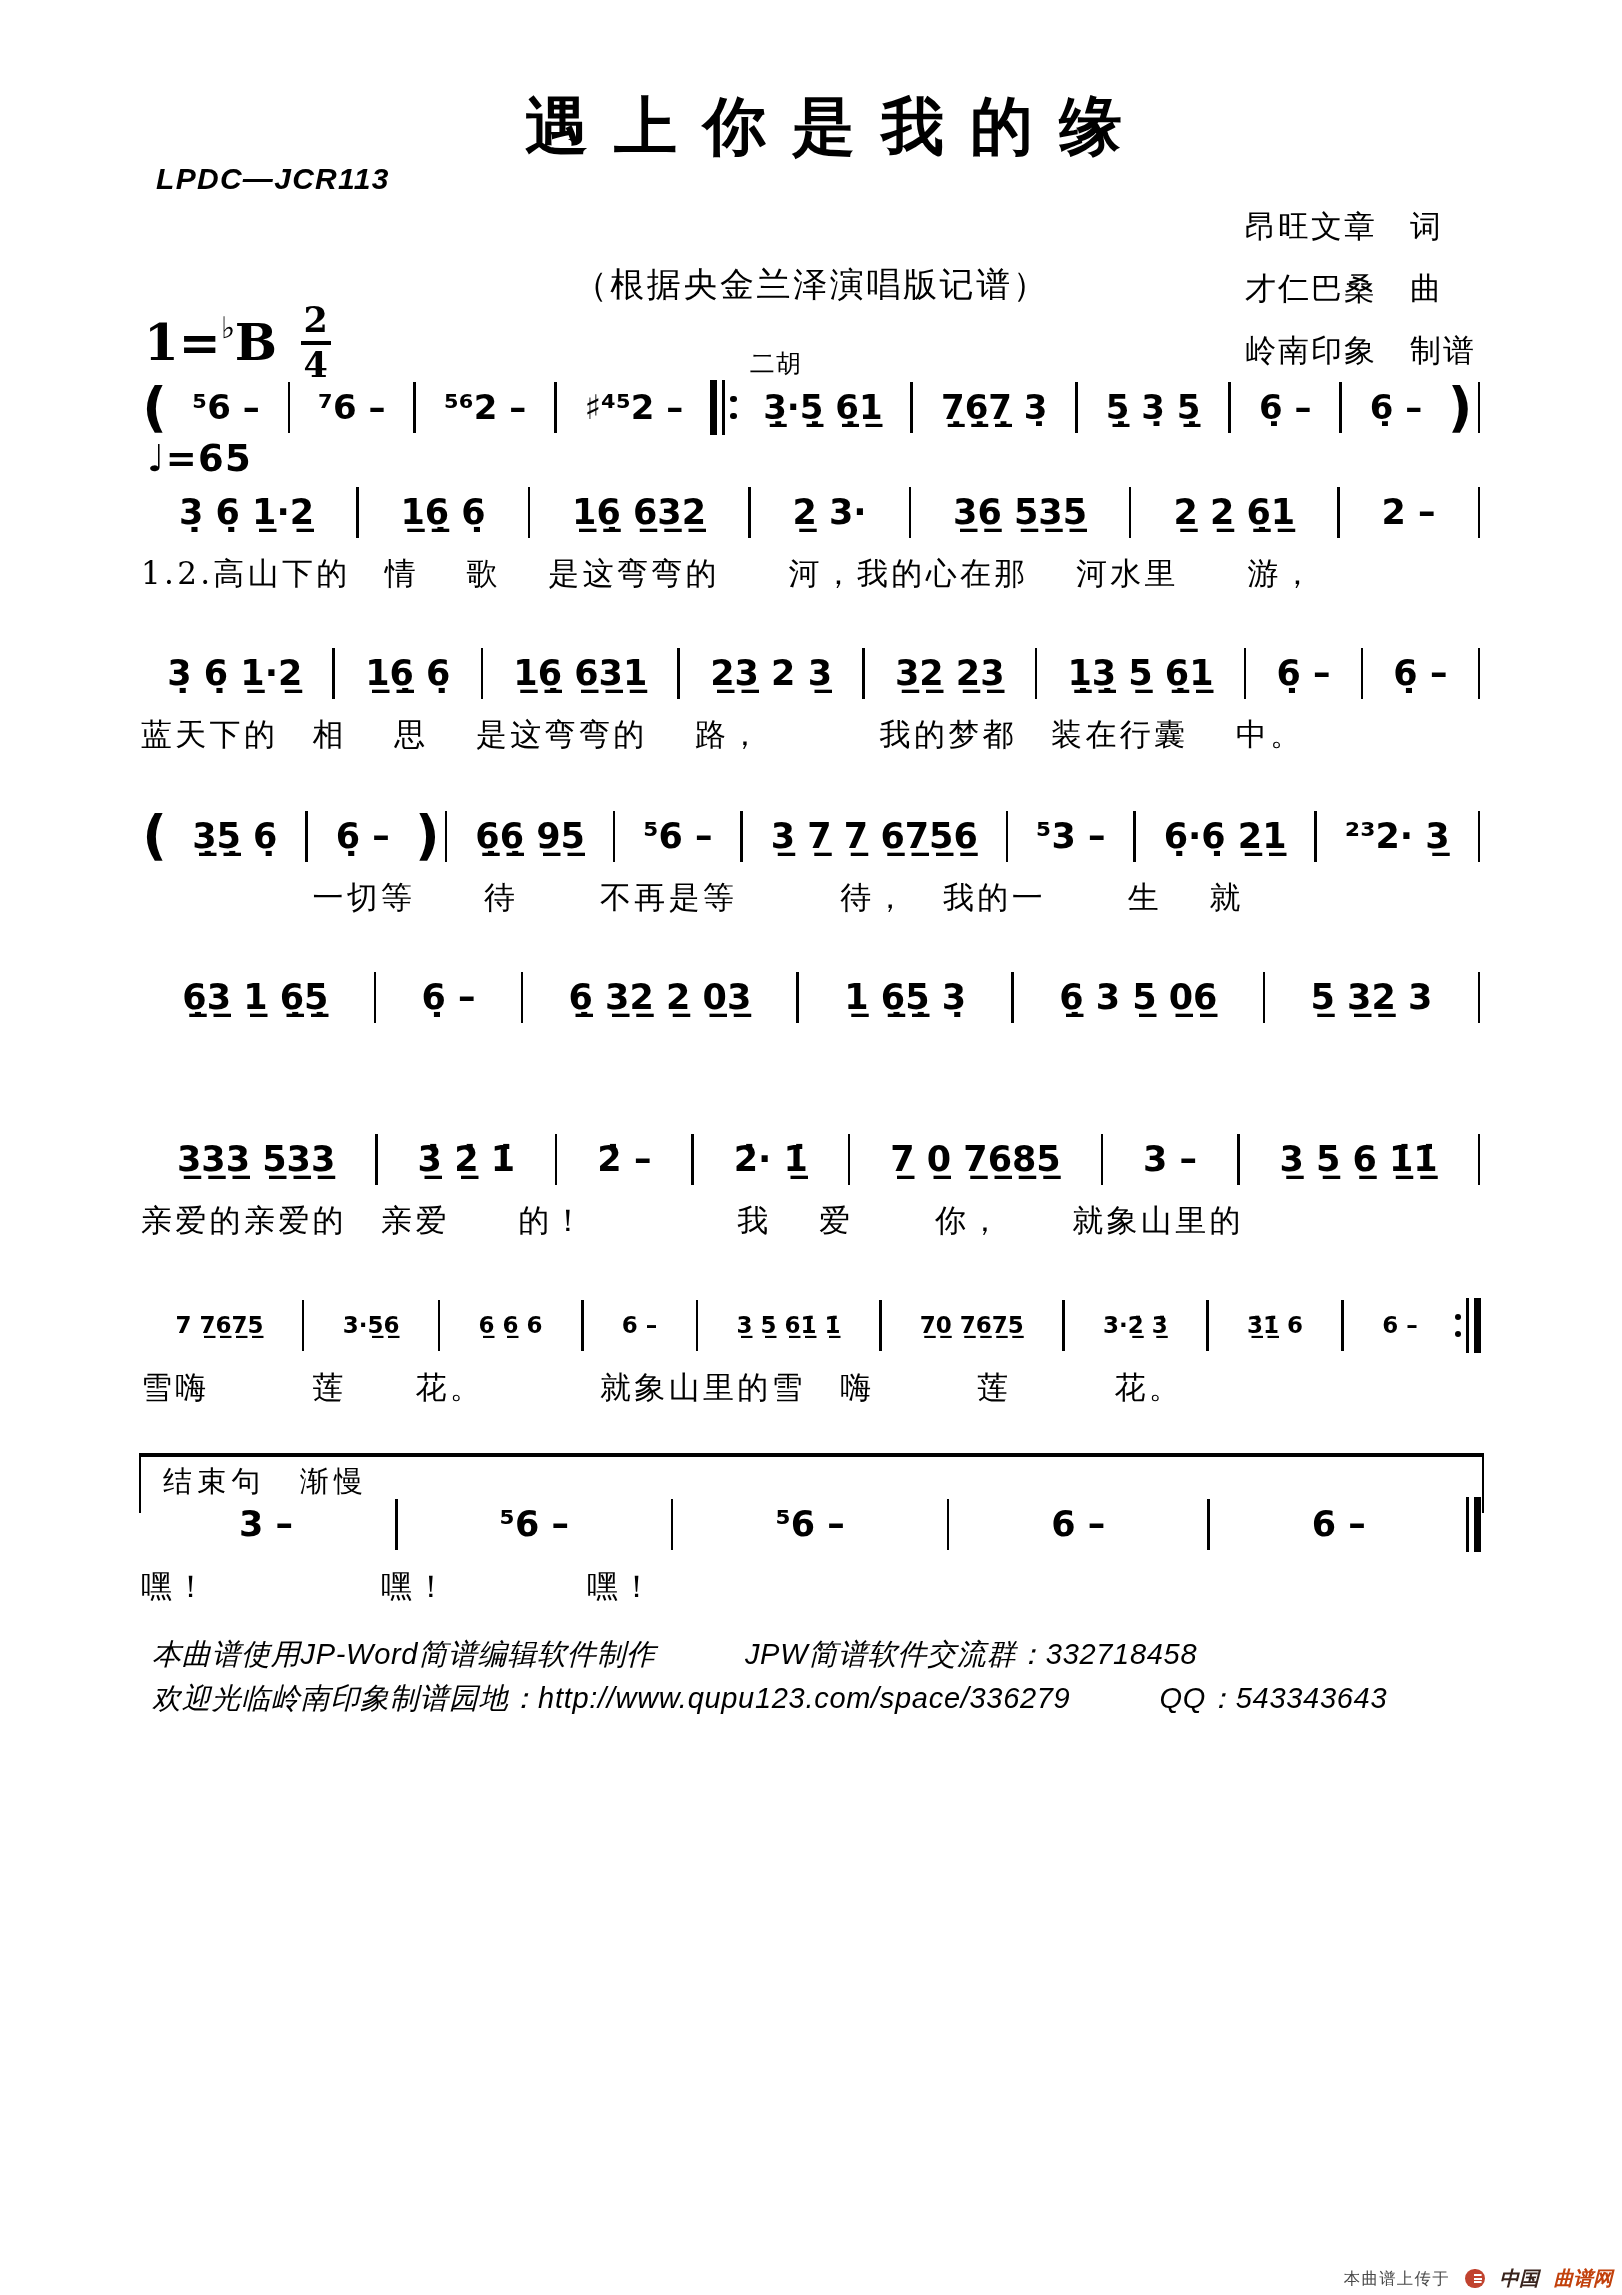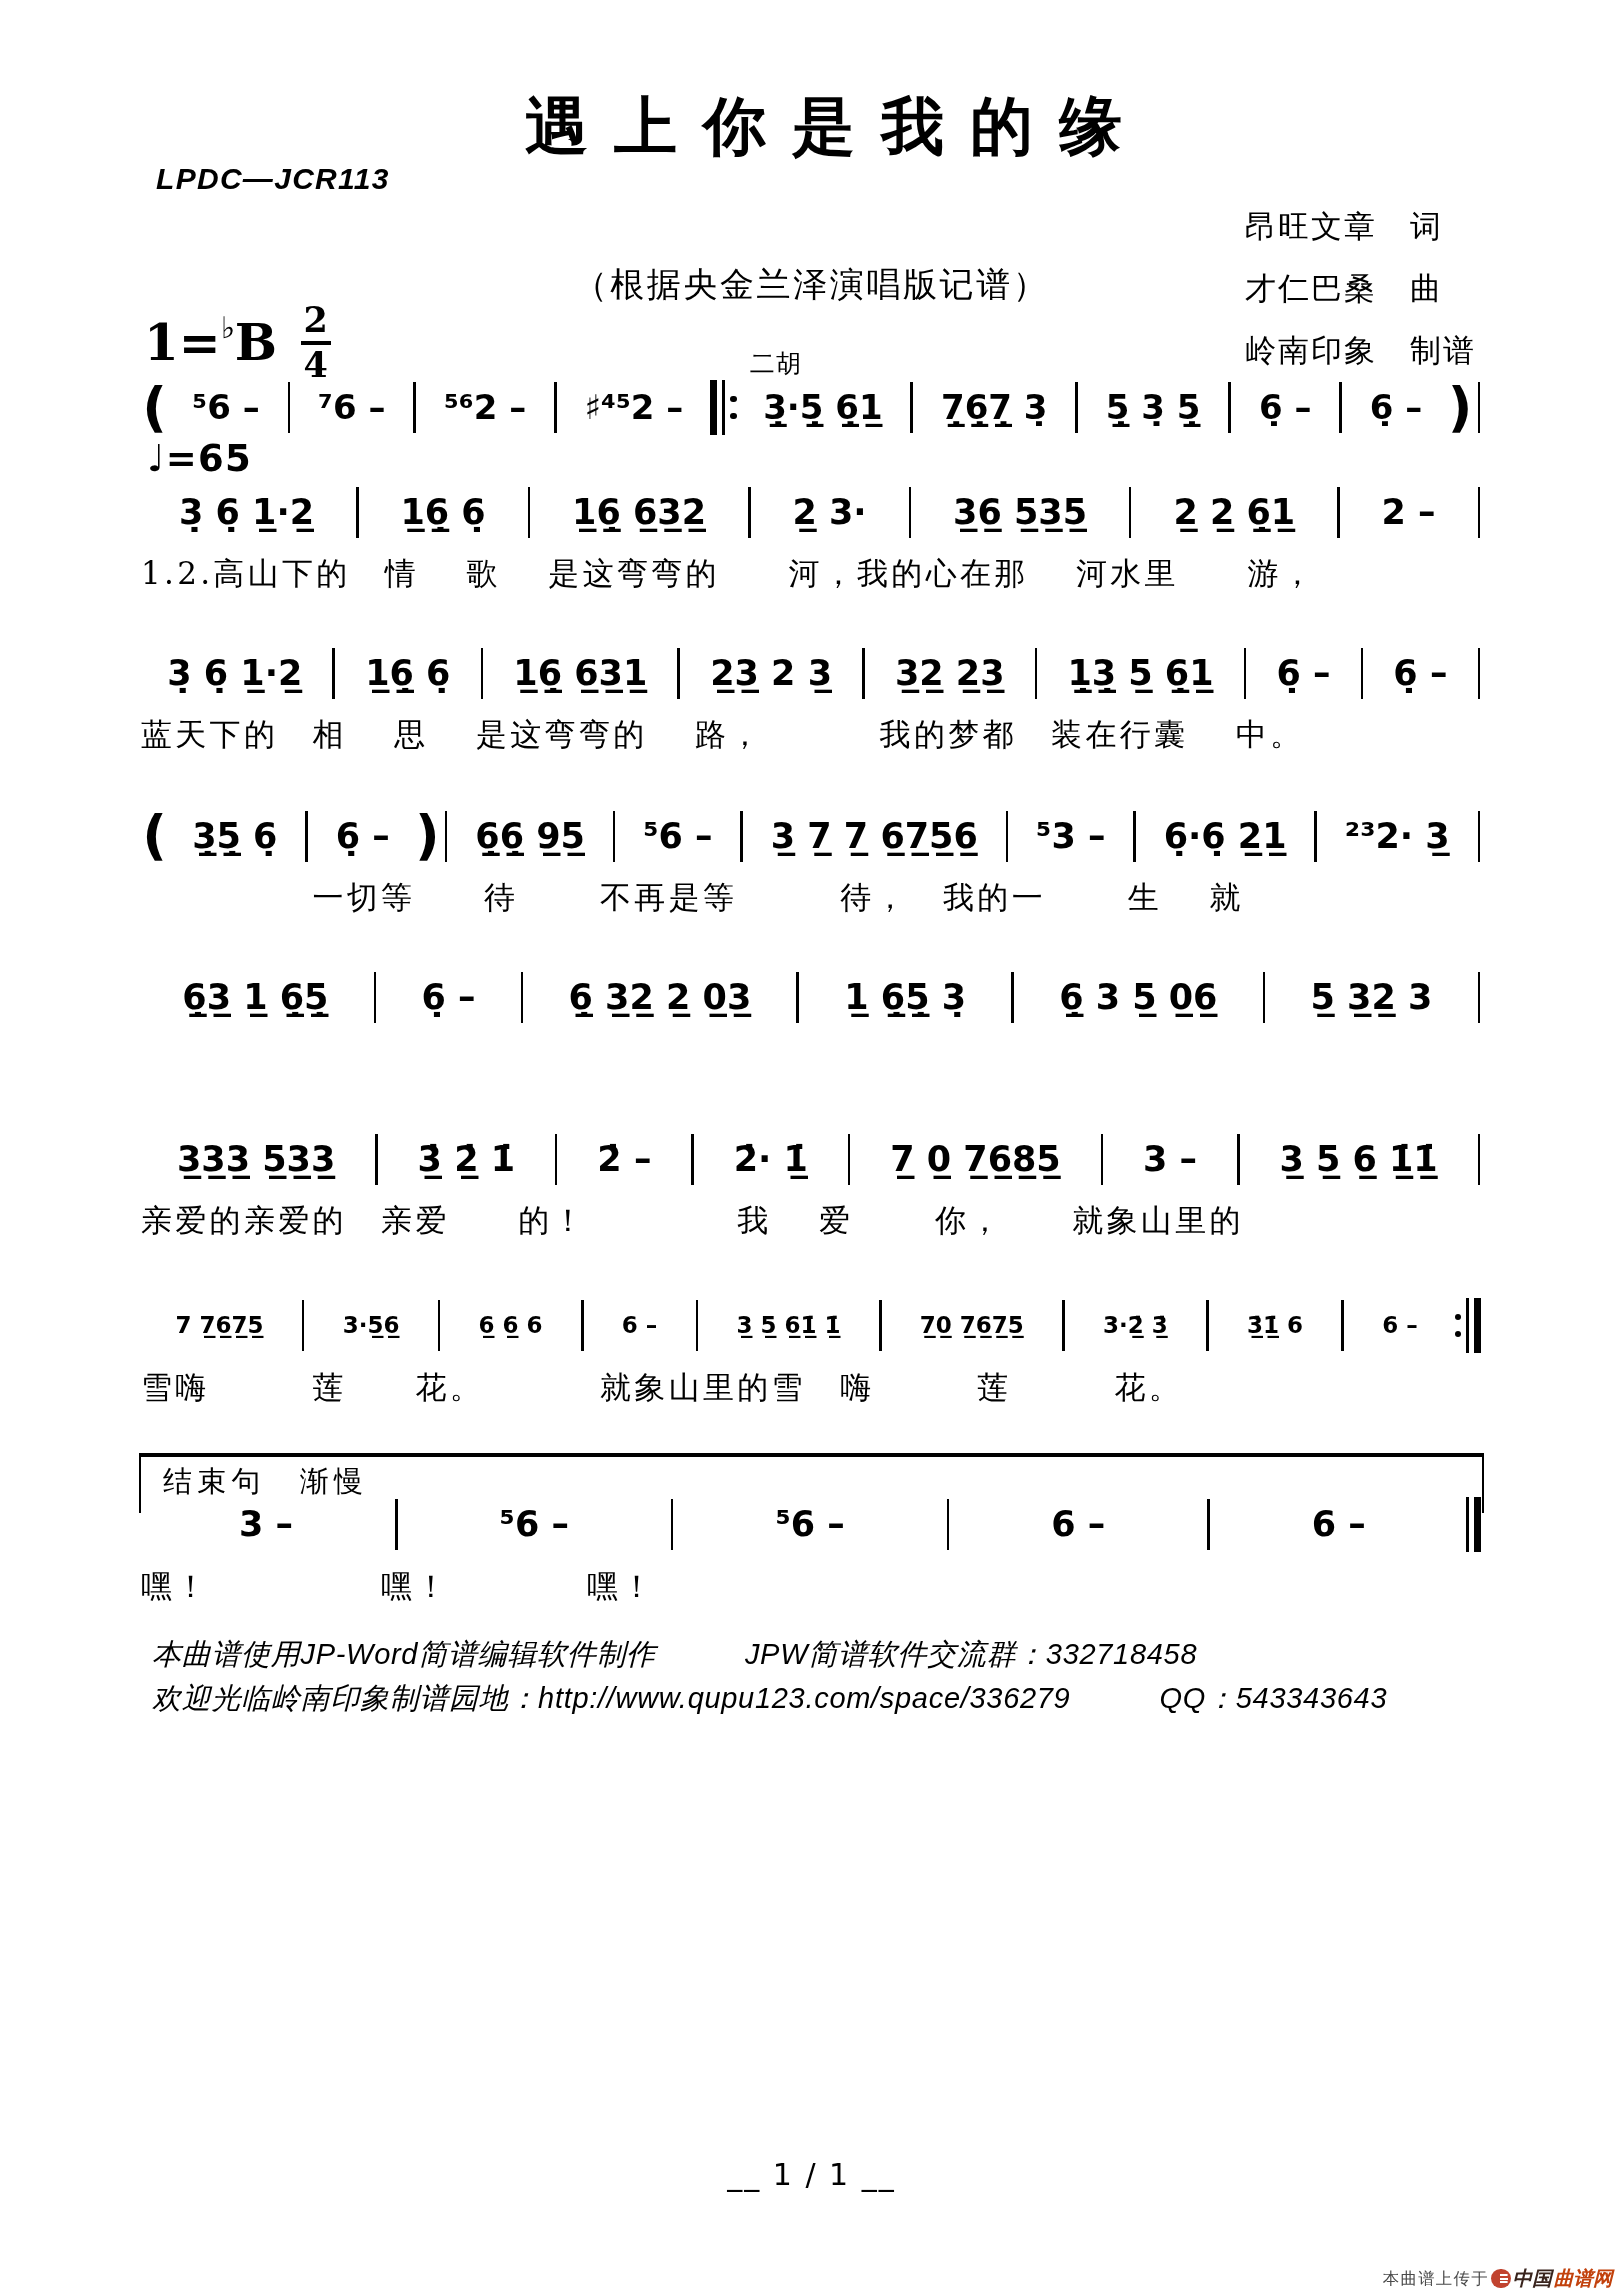--- a/index.html
+++ b/index.html
@@ -47,21 +47,21 @@
   
   .ending-bracket{position:absolute;left:139px;right:139px;top:1453px;height:56px;
         border-top:4.6px solid #000;border-left:2.6px solid #000;border-right:2.6px solid #000;}
   .ending-label{position:absolute;left:22px;top:5.2px;font:400 29px "DejaVu Serif",serif;letter-spacing:5.2px;}
   
   .footnote{position:absolute;left:152px;font:italic 400 29px "Liberation Sans",sans-serif;letter-spacing:0.7px;white-space:pre;}
   .fn1{top:1635px;}
   .fn2{top:1679px;}
   .pageno{position:absolute;left:0;top:2157px;width:100%;text-align:center;
         font:400 30px "DejaVu Sans",sans-serif;letter-spacing:2px;}
-  .watermark{position:absolute;right:10.5px;top:2265px;display:flex;align-items:center;gap:2px;}
+  .watermark{position:absolute;right:10.5px;top:2265px;display:flex;align-items:center;gap:15px;}
   .wm-prefix{font:400 16.4px "DejaVu Sans",sans-serif;color:#4a4a4a;letter-spacing:1.3px;}
   .wm-logo{width:19.6px;height:19.6px;border-radius:50%;flex:0 0 auto;
         background:
           linear-gradient(#fff,#fff) 78% 32%/38% 2px no-repeat,
           linear-gradient(#fff,#fff) 82% 50%/40% 2px no-repeat,
           linear-gradient(#fff,#fff) 78% 68%/38% 2px no-repeat,
           #c1432f;}
   .wm-dark{font:700 italic 19.6px "DejaVu Serif",serif;color:#38231c;}
   .wm-red{font:700 italic 19.6px "DejaVu Serif",serif;color:#c2410c;}
 </style>
@@ -275,21 +275,20 @@
       </div>
     </div>
 
   <div class="ending-bracket">
     <span class="ending-label">结束句　渐慢</span>
   </div>
 
   <div class="footnote fn1">本曲谱使用JP-Word简谱编辑软件制作　　　JPW简谱软件交流群：332718458</div>
   <div class="footnote fn2">欢迎光临岭南印象制谱园地：http://www.qupu123.com/space/336279　　　QQ：543343643</div>
 
-  <div class="pageno">__ 1 / 1 __</div>
 
   <div class="watermark">
     <span class="wm-prefix">本曲谱上传于</span>
     <span class="wm-logo"></span>
     <span class="wm-dark">中国</span>
       <span class="wm-red">曲谱网</span>
   </div>
 
 </div>
 

